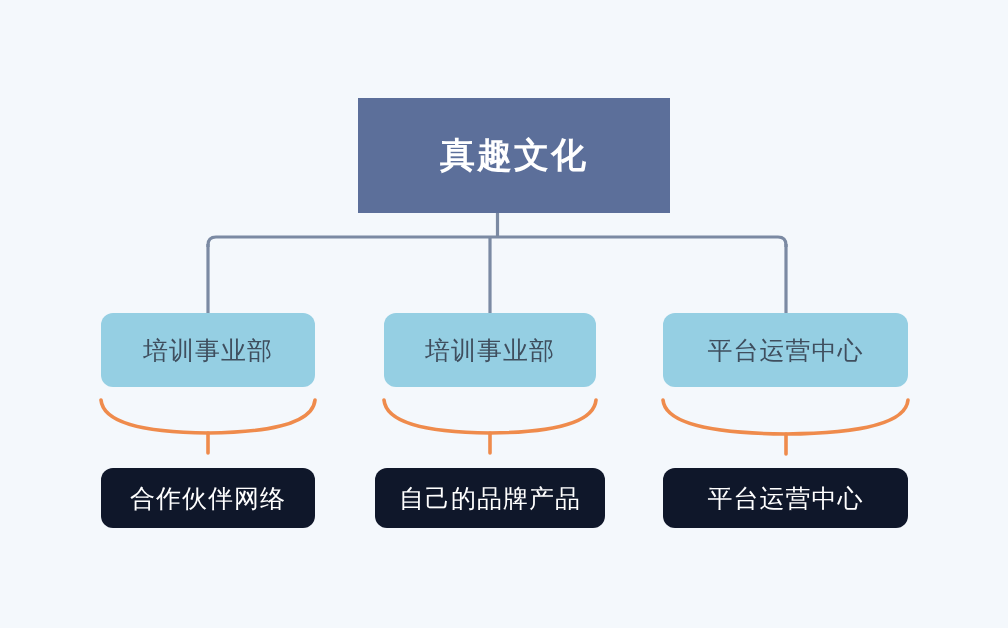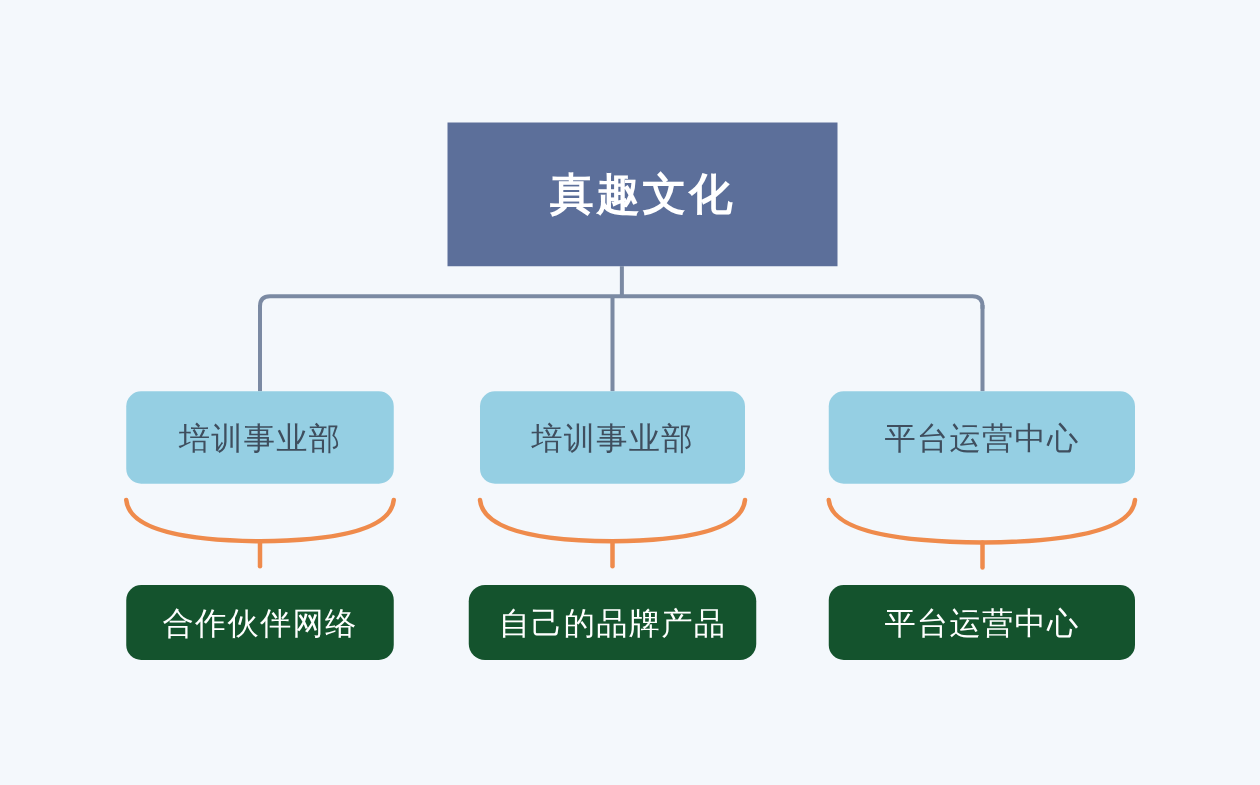--- a/index.html
+++ b/index.html
@@ -66,31 +66,31 @@
     font-weight: normal;
     letter-spacing: 1px;
   }
   .div-0 { left: 101px; width: 214px; }
   .div-1 { left: 384px; width: 212px; }
   .div-2 { left: 663px; width: 245px; }
   
   .node-item {
     top: 468px;
     height: 60px;
-    background: #14532d;
+    background: #0f172a;
     border-radius: 12px;
   }
   .node-item .node-label {
     color: #ffffff;
     font-size: 25px;
     font-weight: normal;
     letter-spacing: 1px;
   }
   .item-0 { left: 101px; width: 214px; }
-  .item-1 { left: 375px; width: 230px; border-radius: 13px; }
+  .item-1 { left: 375px; width: 230px; }
   .item-2 { left: 663px; width: 245px; }
 </style>
 </head>
 <body>
 
 <div id="chart-root">
 
   <svg id="connector-layer" viewBox="0 0 1008 628" width="1008" height="628" xmlns="http://www.w3.org/2000/svg">
 
     <g fill="none" stroke="#7b8aa3" stroke-width="3.2" stroke-linecap="butt">

